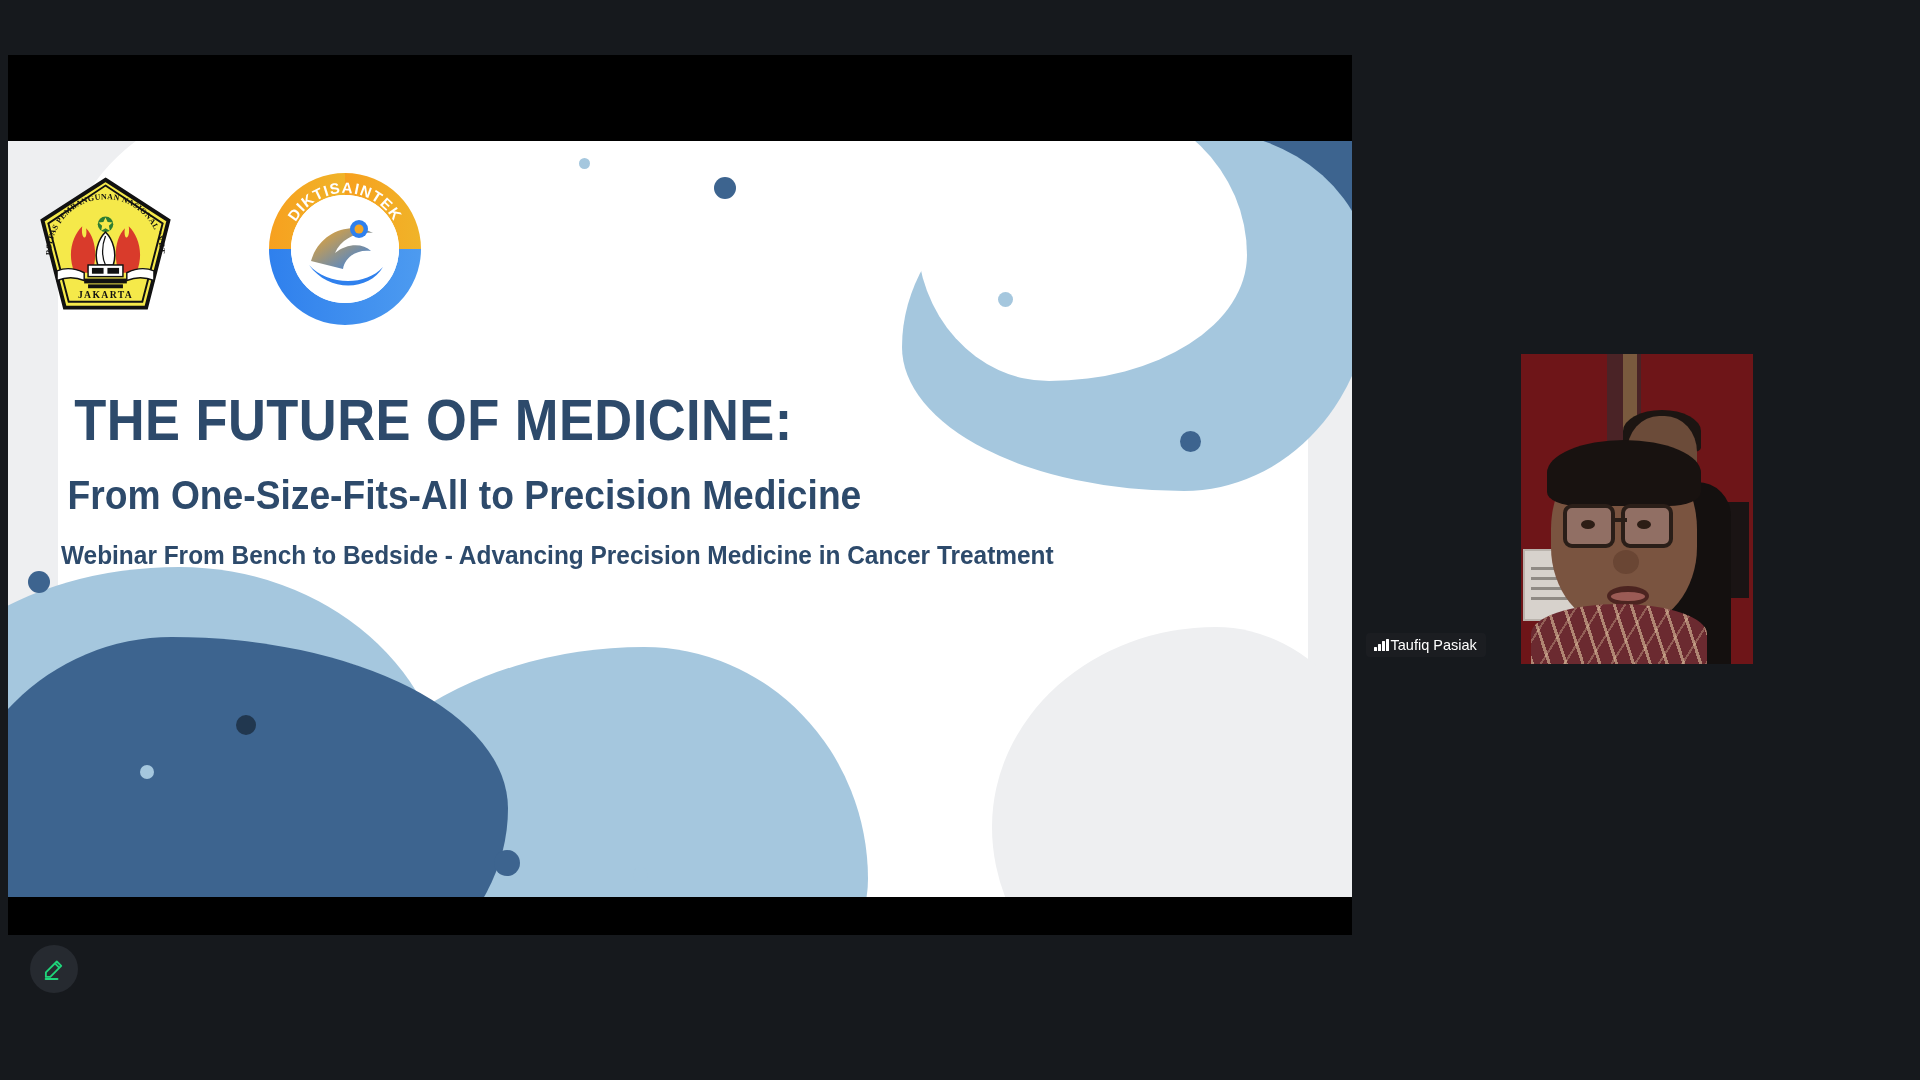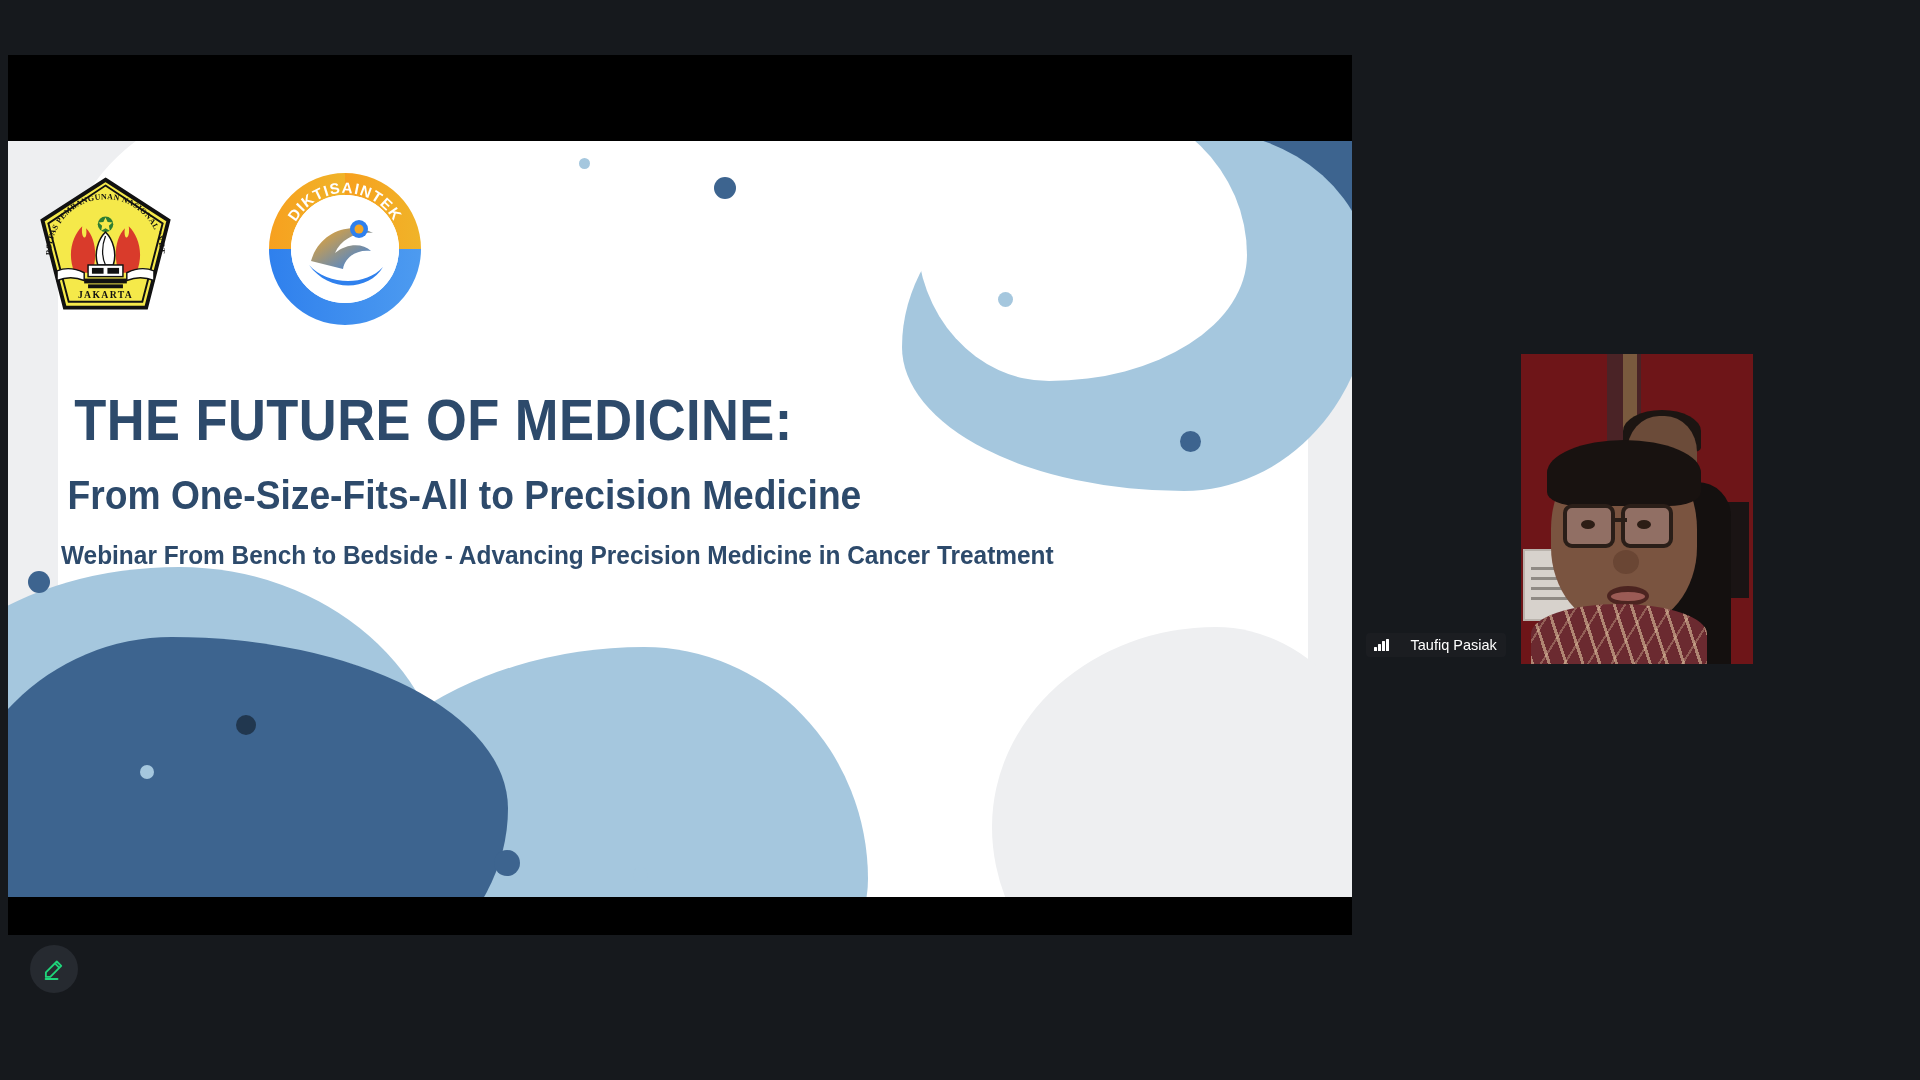--- a/index.html
+++ b/index.html
@@ -196,21 +196,21 @@
       repeating-linear-gradient(72deg, rgba(232,208,170,0.55) 0 3px, transparent 3px 16px),
       repeating-linear-gradient(-58deg, rgba(232,208,170,0.32) 0 2px, transparent 2px 20px);
     border-radius:50% 50% 0 0;
   }
 
   
   .name-badge {
     position:absolute;
     left:1366px; top:633px;
     height:24px;
-    display:flex; align-items:center; gap:22px;
+    display:flex; align-items:center; gap:2px;
     padding:0 9px 0 8px;
     background:rgba(28,30,34,0.88);
     border-radius:4px;
     color:#ffffff;
     font-size:14.5px;
   }
   .signal-bars { display:flex; align-items:flex-end; gap:1.5px; height:12px; }
   .signal-bars span { width:2.5px; background:#ffffff; border-radius:0.5px; }
   .signal-bars span:nth-child(1){ height:4px; }
   .signal-bars span:nth-child(2){ height:7px; }

